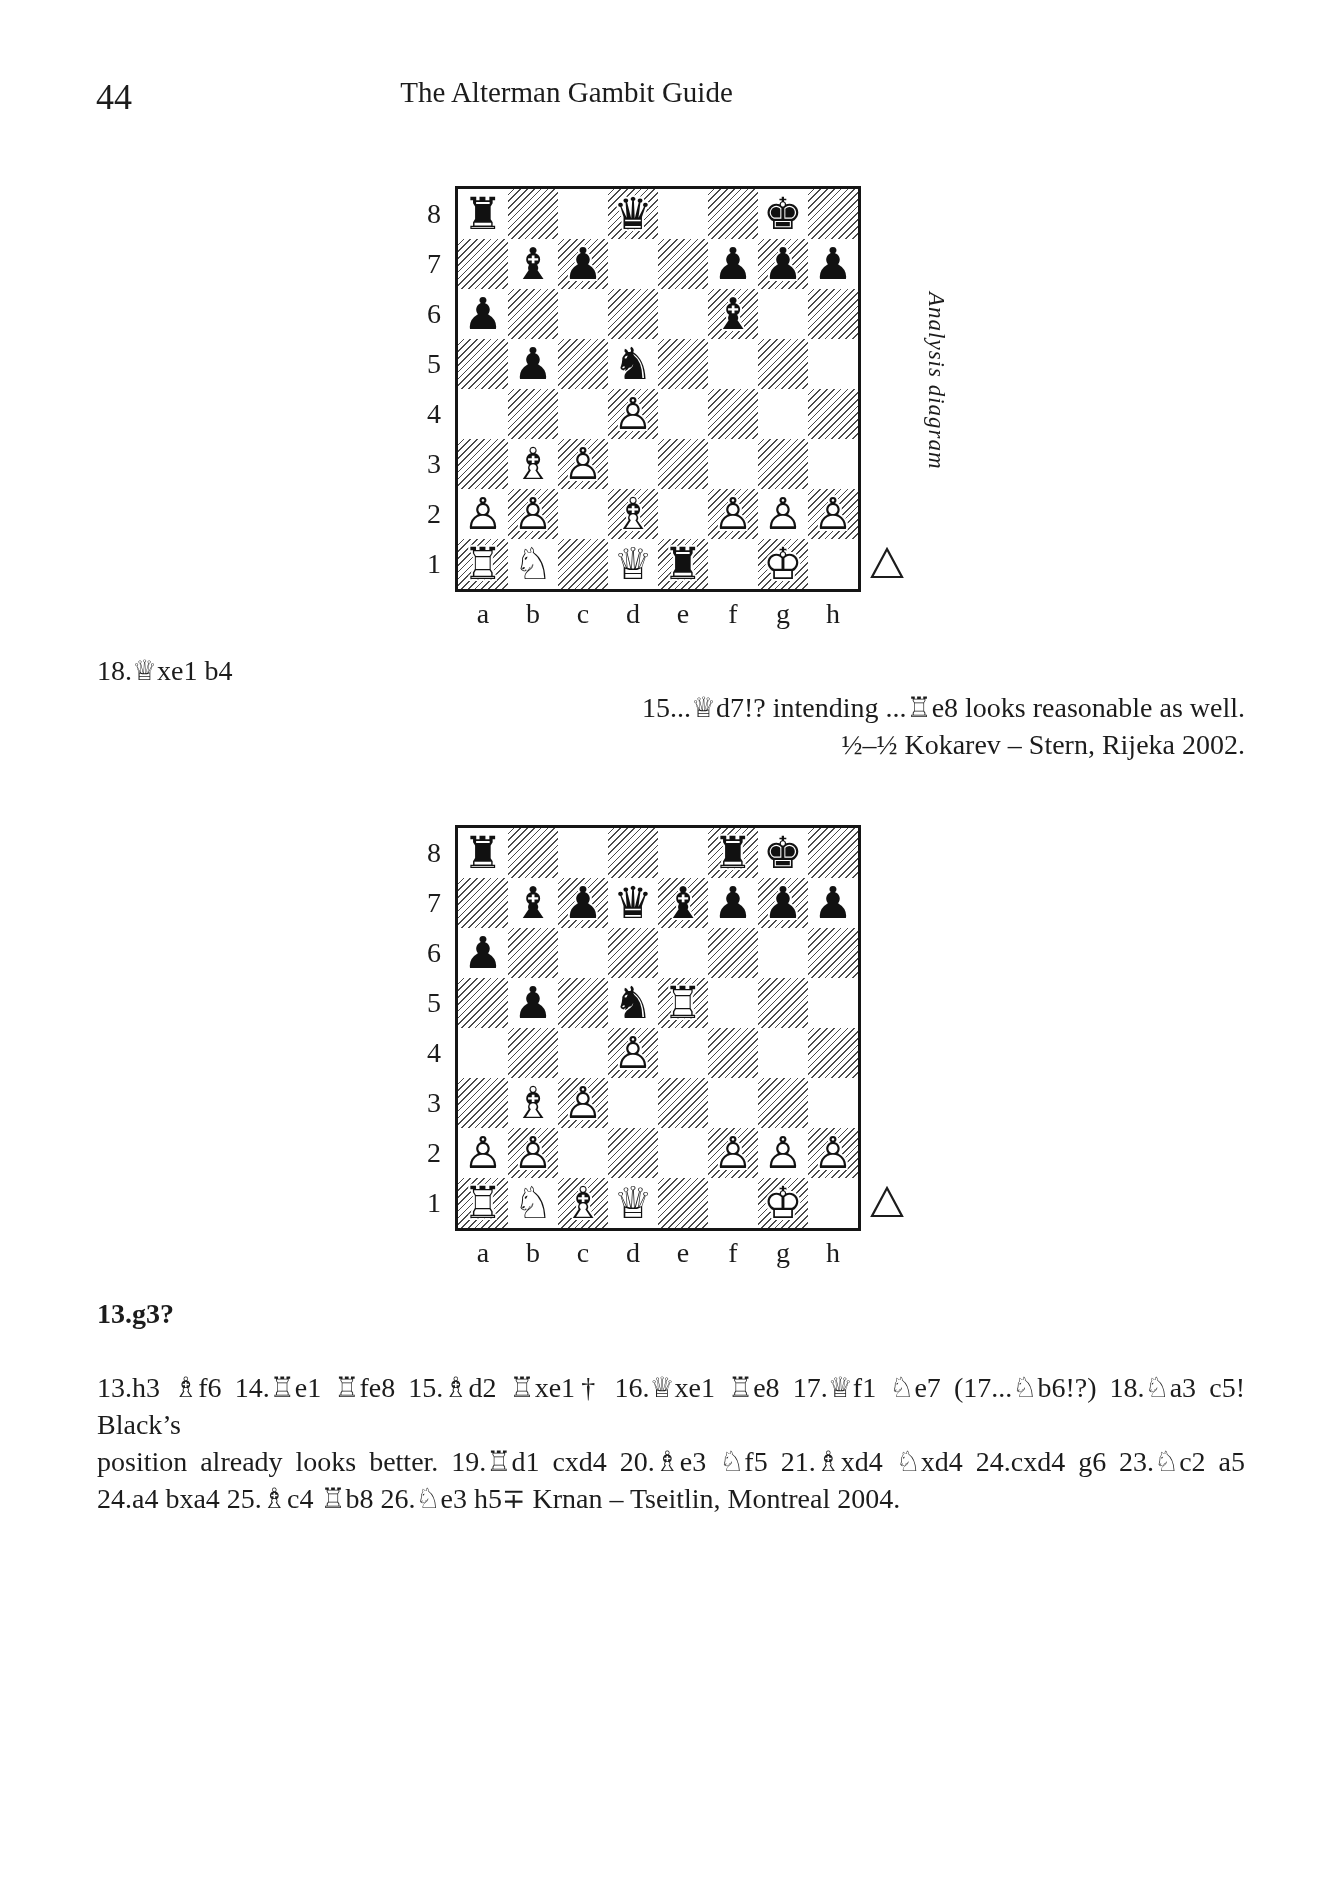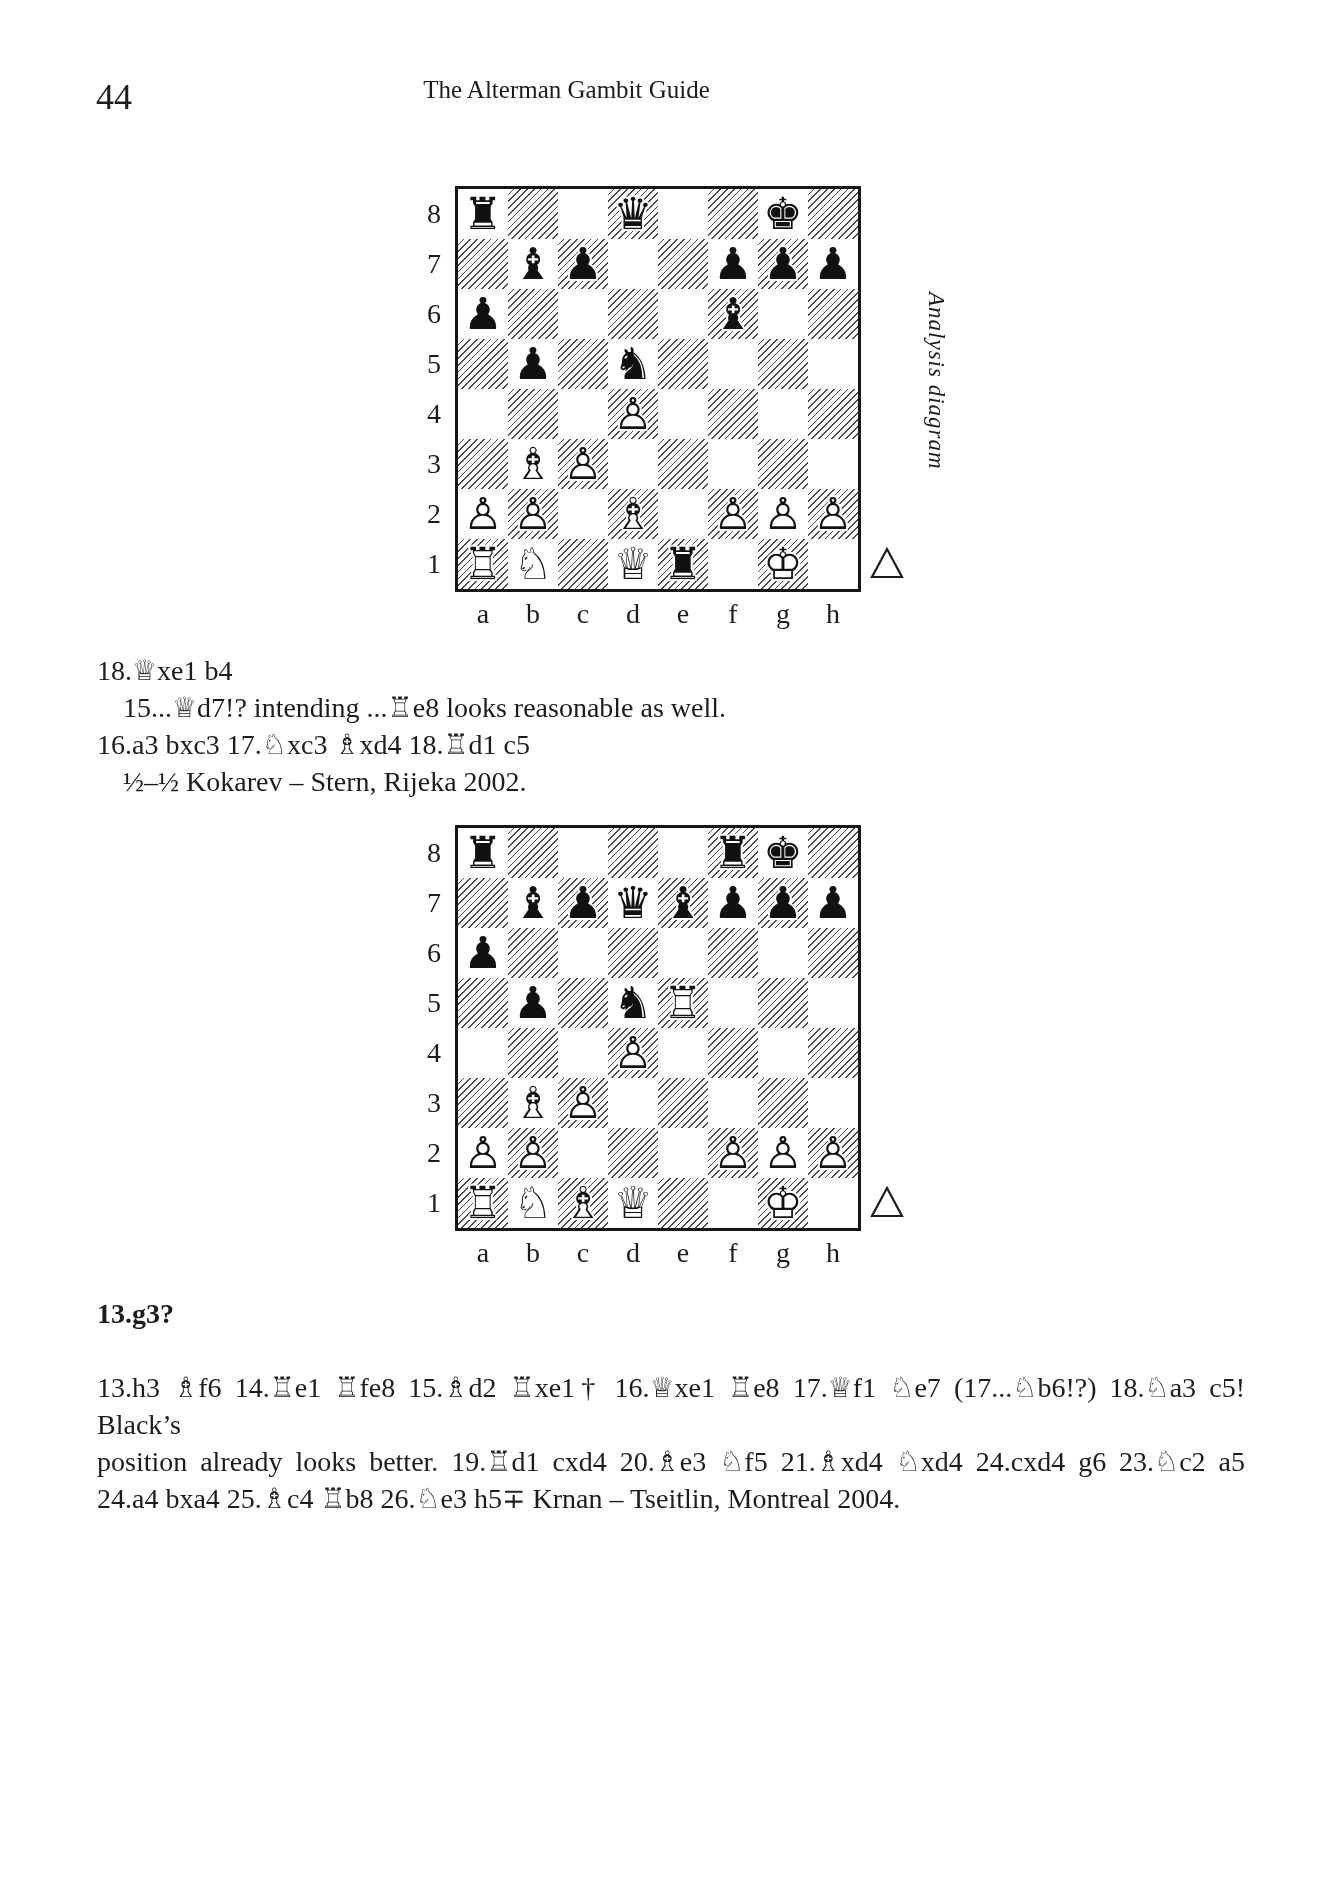--- a/index.html
+++ b/index.html
@@ -8,21 +8,21 @@
     position:relative;
     width:1339px; height:1890px;
     font-family:"Liberation Serif","DejaVu Serif",serif;
     color:#1c1c1c;
     overflow:hidden;
   }
 
   
   .page-number { position:absolute; left:96px; top:76px; font-size:36px; }
   .page-title-wrap { position:absolute; left:0; top:76px; width:1090px; text-align:center; }
-  .page-title { font-size:25px;margin-left:43px; }
+  .page-title { font-size:29px;margin-left:43px; }
 
   
   .diagram { position:absolute; width:620px; height:460px; }
   .rank-labels { position:absolute; left:0; top:3px; width:56px; }
   .rank-label { height:50px; line-height:50px; text-align:right; font-size:28px; }
   .chess-board {
     position:absolute; left:70px; top:0;
     display:grid; grid-template-columns:repeat(8,50px); grid-auto-rows:50px;
     border:3px solid #151515; background:#fff; width:406px; height:406px;
   }
@@ -47,21 +47,21 @@
   .diagram-caption {
     position:absolute; left:538px; top:106px; height:270px;
     writing-mode:vertical-rl; font-style:italic; font-size:23px; letter-spacing:1px;
   }
   .to-move { position:absolute; left:485px; top:360px; }
 
   
   .text-col { position:absolute; left:97px; width:1148px; }
   .line { font-size:28px; line-height:37px; white-space:pre; }
   .line.justify { white-space:normal; text-align:justify; text-align-last:justify; }
-  .line.indent { padding-left:26px; }
+  .line.indent { padding-left:26px;text-align:right; }
   .line.bold { font-weight:bold; }
   .para { }
 </style>
 </head>
 <body>
 
 <span class="page-number">44</span>
 <div class="page-title-wrap">
   <span class="page-title">The Alterman Gambit Guide</span>
 </div>
@@ -285,21 +285,20 @@
     </div>
   <div class="diagram-caption">Analysis diagram</div>
   <svg class="to-move" width="34" height="34" viewBox="0 0 34 34">
     <polygon points="17,3 32,31 2,31" fill="#ffffff" stroke="#1c1c1c" stroke-width="2.2"></polygon>
   </svg>
 </div>
 
 <div class="text-col" style="top:652px;">
     <div class="line">18.♕xe1 b4</div>
     <div class="line indent">15...♕d7!? intending ...♖e8 looks reasonable as well.</div>
-    <div class="line">16.a3 bxc3 17.♘xc3 ♗xd4 18.♖d1 c5</div>
     <div class="line indent">½–½ Kokarev – Stern, Rijeka 2002.</div>
   </div>
 
 <div class="diagram" style="left:385px; top:825px;">
   <div class="rank-labels">
       <div class="rank-label">8</div>
       <div class="rank-label">7</div>
       <div class="rank-label">6</div>
       <div class="rank-label">5</div>
       <div class="rank-label">4</div>

